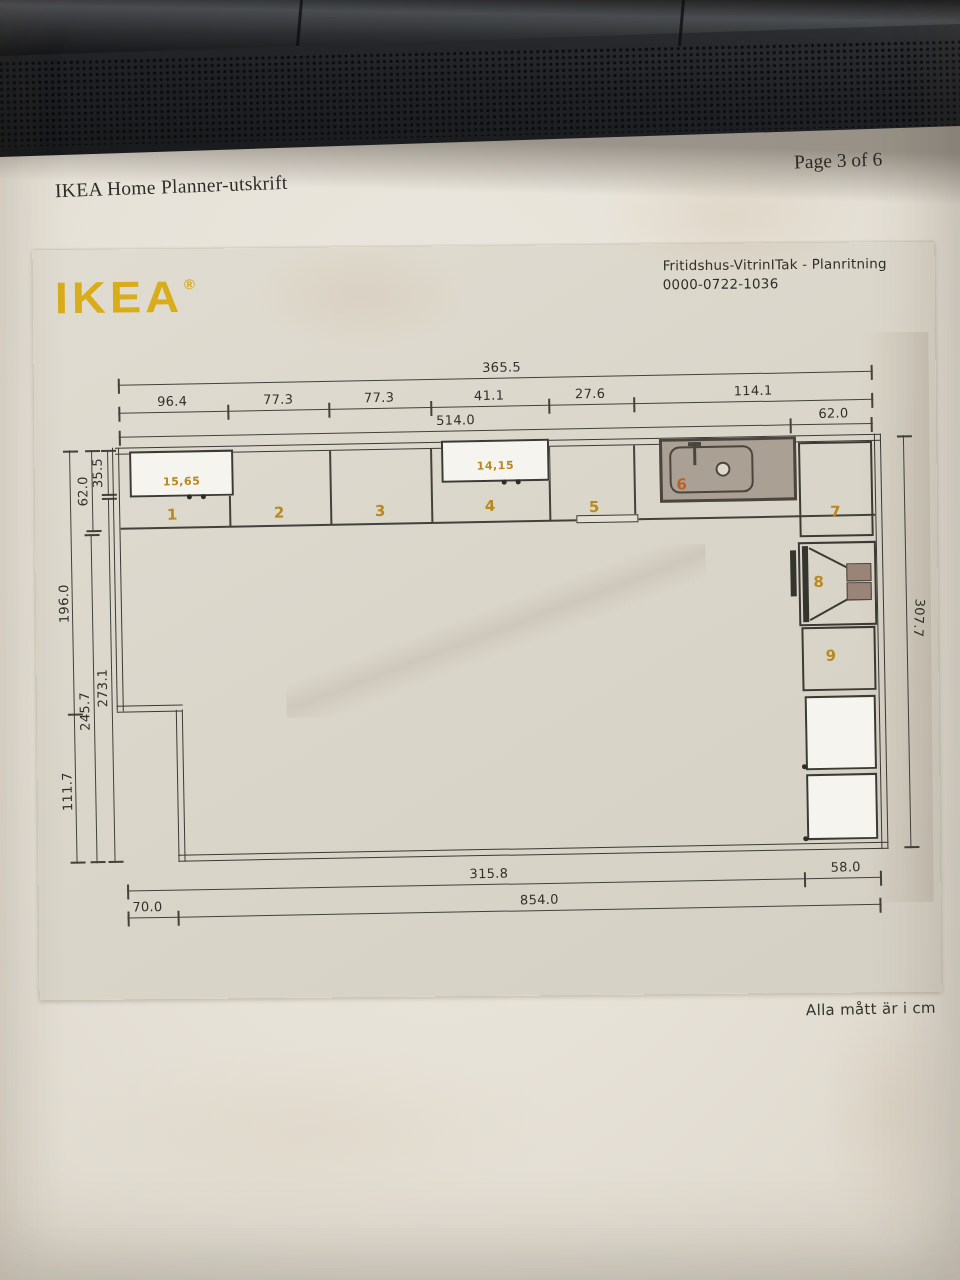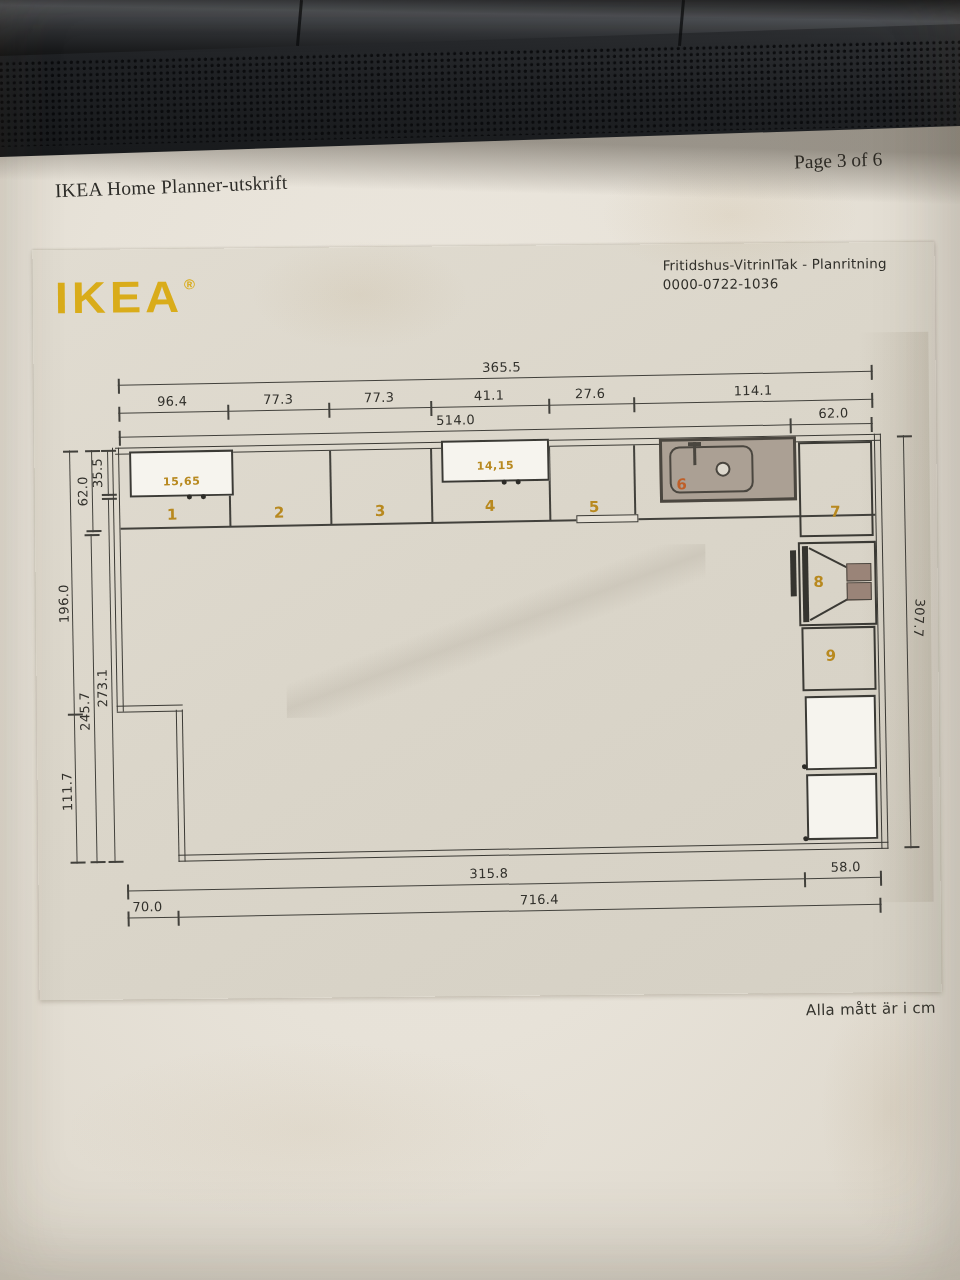--- a/index.html
+++ b/index.html
@@ -187,21 +187,21 @@
       <span class="dlab" style="left:797px;top:600px">58.0</span>
 
       <div class="dimh" style="left:78px;top:645px;width:52px">
         <i class="t" style="left:0"></i>
         <i class="t" style="left:50px"></i>
       </div>
       <span class="dlab" style="left:98px;top:627px">70.0</span>
       <div class="dimh" style="left:130px;top:645px;width:702px">
         <i class="t" style="left:700px"></i>
       </div>
-      <span class="dlab" style="left:490px;top:627px">716.4</span>
+      <span class="dlab" style="left:490px;top:627px">854.0</span>
 
       <div class="wallh" style="left:74px;top:175px;width:766px"></div>
       <div class="wallv" style="left:833px;top:175px;height:415px"></div>
       <div class="wallv" style="left:71px;top:175px;height:264px"></div>
       <div class="wallh" style="left:71px;top:433px;width:66px"></div>
       <div class="wallv" style="left:130px;top:438px;height:152px"></div>
       <div class="wallh" style="left:130px;top:583px;width:710px"></div>
 
       <div class="cline" style="left:78px;top:255px;width:755px;height:2px"></div>
       <div class="cline" style="left:187px;top:182px;width:2px;height:74px"></div>

